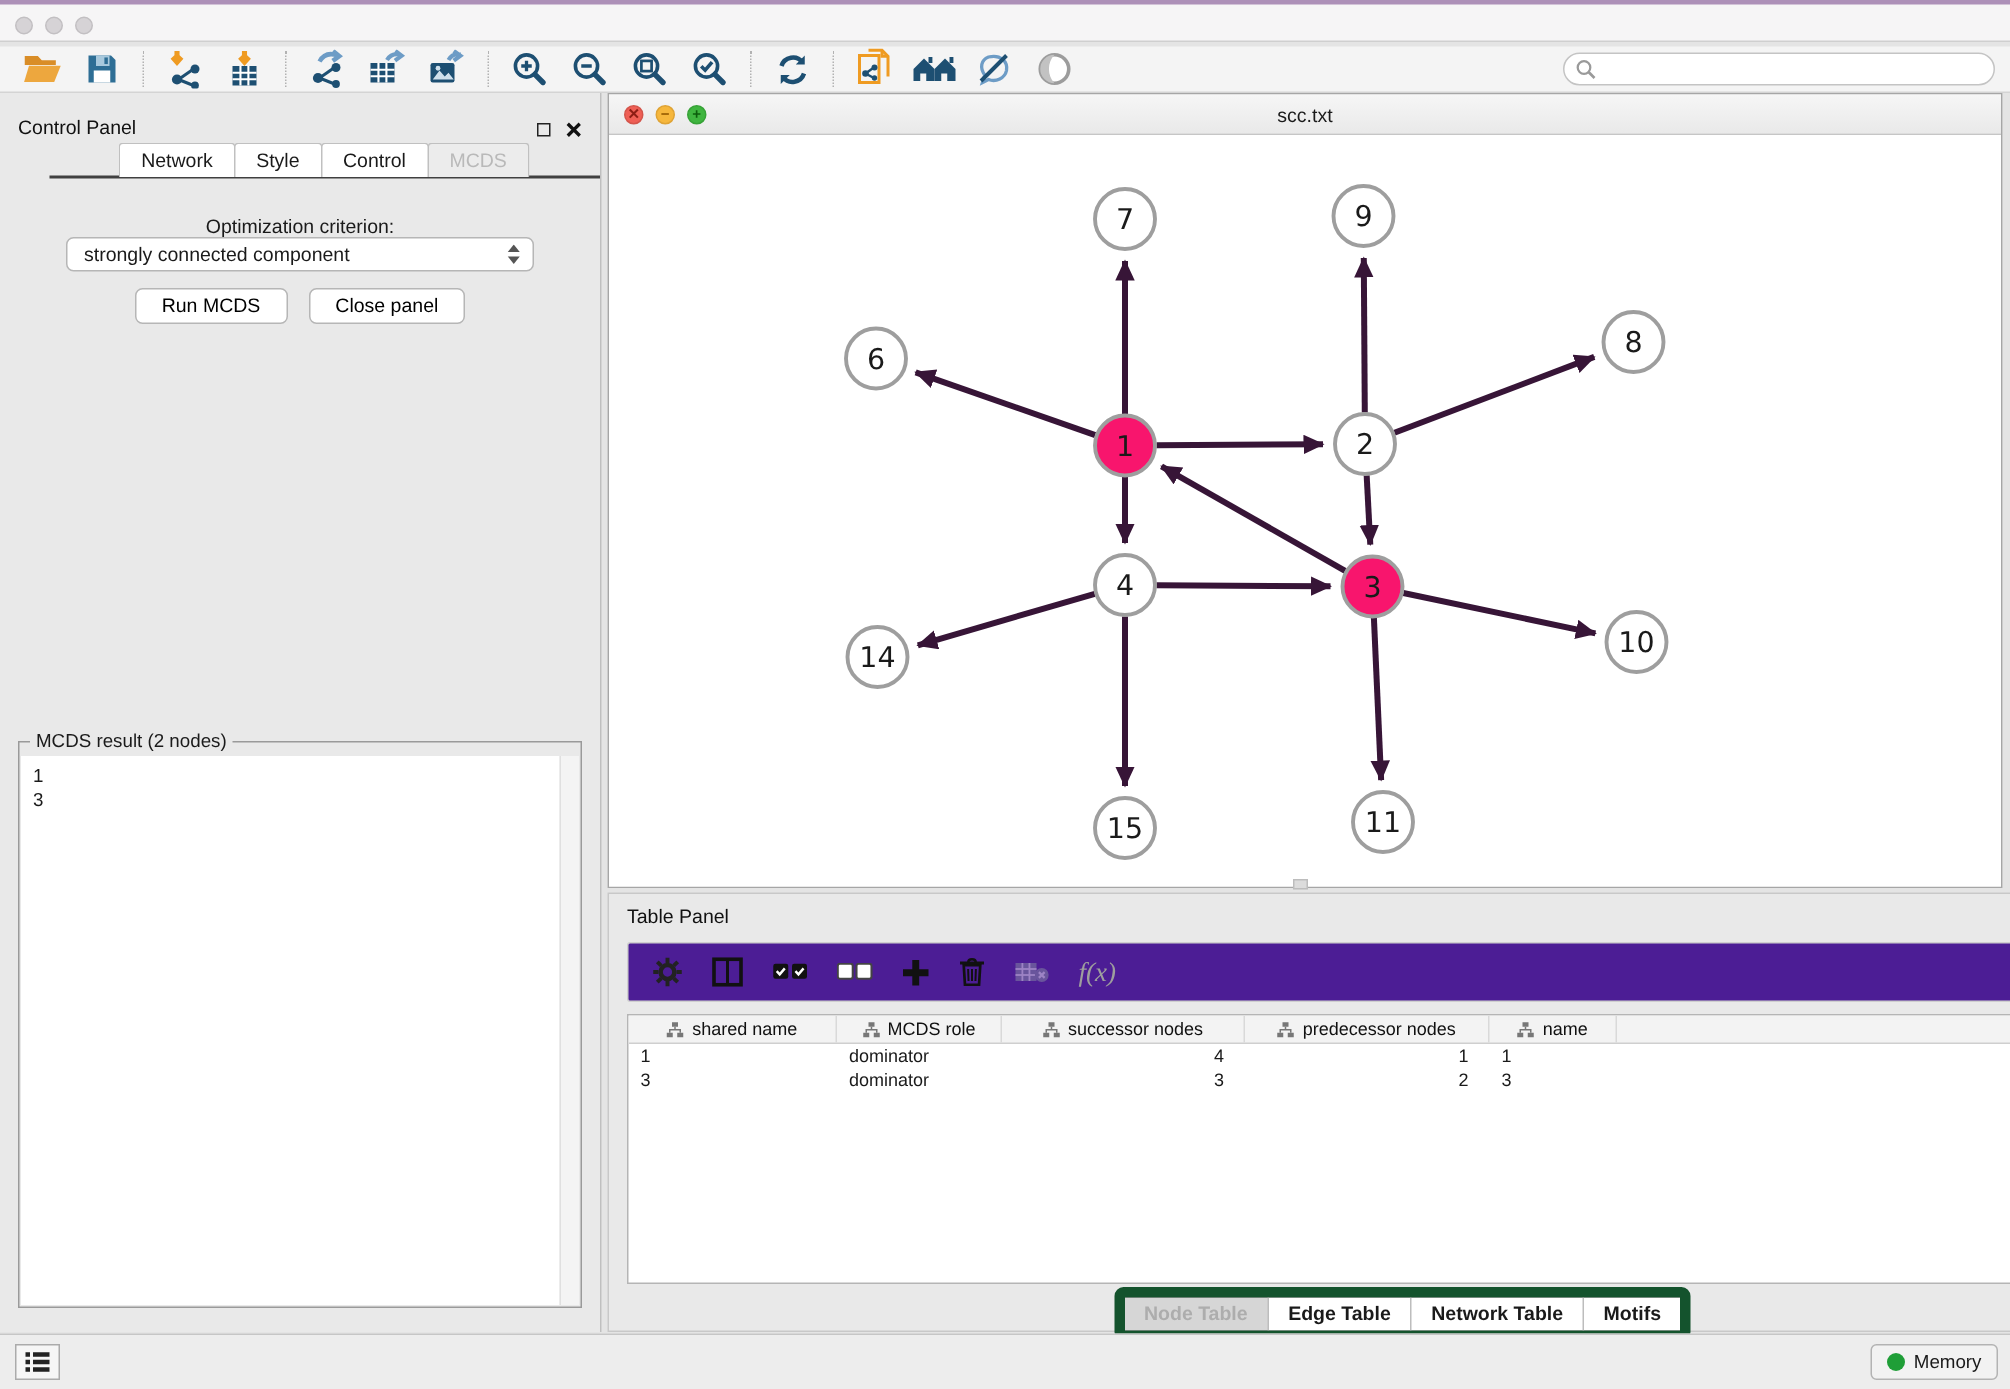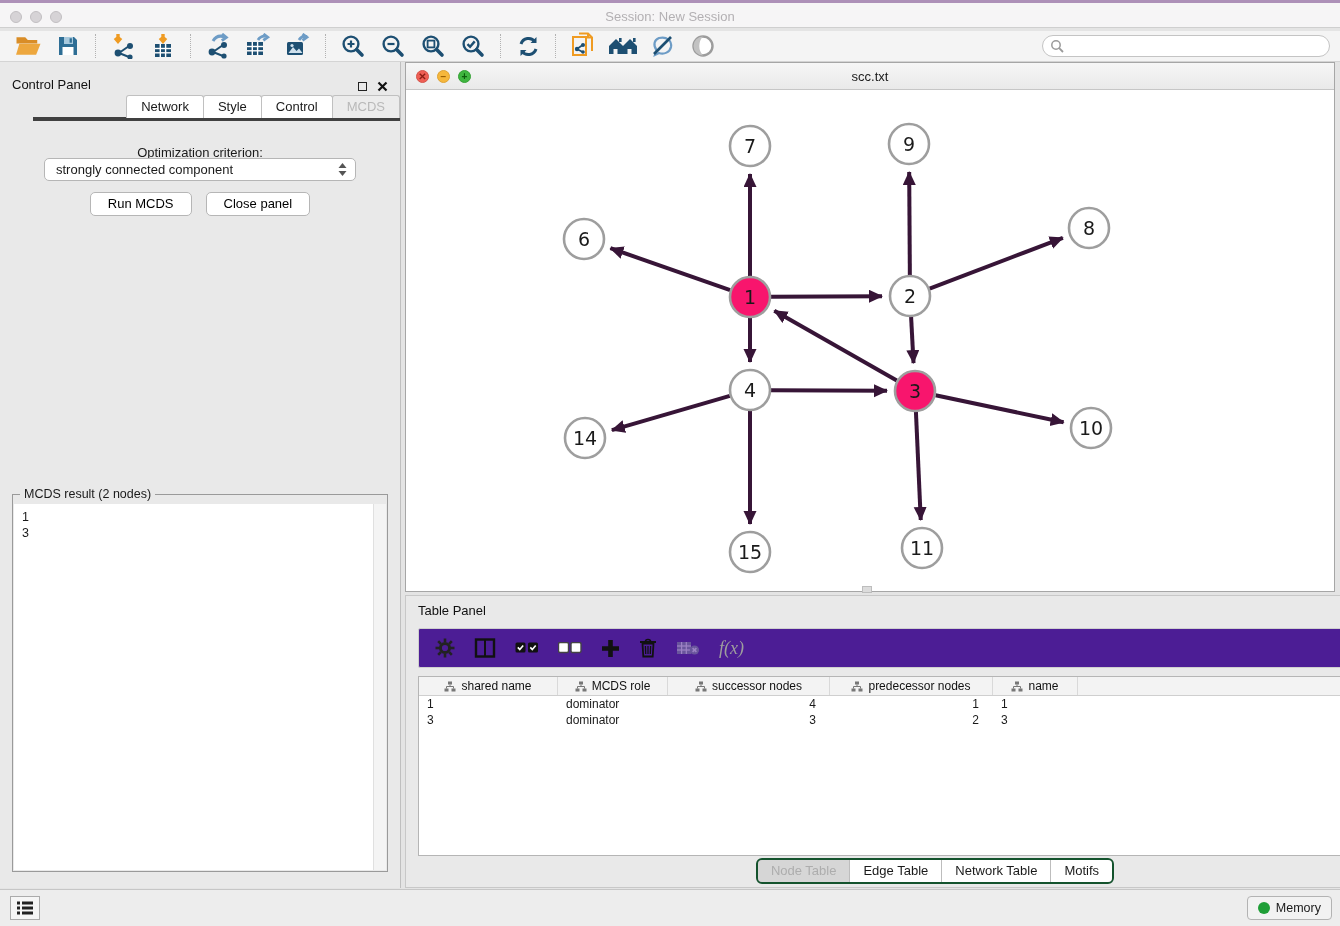--- a/index.html
+++ b/index.html
@@ -20,21 +20,21 @@
   .tsep { height:24px; border-left:1px dotted #b2b2b2; margin:0 7px; }
   .searchbox { margin-left:auto; margin-right:10px; width:288px; height:22px; background:#fff;
     border:1px solid #c4c4c4; border-radius:12px; display:flex; align-items:center; padding-left:7px; }
   .searchbox input { border:none; outline:none; flex:1; font-size:12px; background:transparent; margin-left:4px; }
 
   
   .control-panel { position:absolute; left:0; top:62px; width:401px; height:826px; background:#e9e9e9; border-right:1px solid #bfbfbf; }
   .cp-header { height:30px; display:flex; align-items:flex-end; padding:0 12px; }
   .panel-title { font-size:13px; color:#111; }
   .panel-winbtns { margin-left:auto; display:flex; gap:10px; align-items:center; }
-  .cp-tabs { display:flex; justify-content:flex-end; border-bottom:4px solid #404040; padding-top:2px;margin-left:33px; }
+  .cp-tabs { display:flex; justify-content:center; border-bottom:2px solid #404040; padding-top:2px;margin-left:33px; }
   .cp-tab { background:#fff; border:1px solid #c0c0c0; border-bottom:none; padding:3px 14px 4px;
     font-size:13px; margin-left:-1px; border-radius:3px 3px 0 0; position:relative; top:1px; }
   .cp-tab.selected { background:#ececec; color:#b9b9b9; }
   .opt-label { text-align:center; margin-top:24px; font-size:13px; }
   .criterion { position:absolute; left:44px; top:96px; width:312px; height:23px; background:#fff;
     border:1px solid #b6b6b6; border-radius:5px; display:flex; align-items:center; padding:0 8px 0 11px; font-size:13px; }
   .criterion .stepper { margin-left:auto; display:flex; flex-direction:column; gap:1px; }
   .cp-buttons { position:absolute; left:0; top:130px; width:100%; display:flex; justify-content:center; gap:14px; }
   .btn { background:#fff; border:1px solid #b6b6b6; border-radius:5px; padding:3px 17px 4px; font-size:13px; }
   .result-box { position:absolute; left:12px; top:432px; width:376px; height:378px; border:1px solid #9a9a9a;padding-left:38px; }
@@ -64,21 +64,21 @@
     border:1px solid #cfcfcf; border-radius:2px; display:flex; align-items:center; gap:19px; padding-left:16px; }
   .tp-toolbar .ticon { display:flex; align-items:center; }
   .fx-label { font-family:"Liberation Serif", serif; font-style:italic; color:#9e9e9e; font-size:18px; }
   .tp-table { position:absolute; left:12px; right:12px; top:80px; height:180px; background:#fff; border:1px solid #b5b5b5; overflow:hidden; }
   .tt-headrow { display:flex; height:19px; background:#f3f3f3; border-bottom:1px solid #cfcfcf; }
   .tt-hcell { display:flex; align-items:center; justify-content:center; gap:5px; font-size:12px;
     border-right:1px solid #d9d9d9; color:#111; }
   .tt-row { display:flex; height:16px; font-size:12px; }
   .tt-cell { overflow:hidden; white-space:nowrap; }
   .tp-tabs-wrap { position:absolute; left:0; right:0; top:262px; display:flex; justify-content:center; }
-  .tp-tabs { display:flex; border:2px solid #14532d; border-radius:6px; overflow:hidden; background:#737373; }
+  .tp-tabs { display:flex; border:7px solid #14532d; border-radius:6px; overflow:hidden; background:#737373;font-weight:bold; }
   .tp-tab { padding:3px 13px 4px; font-size:13px; border-right:1px solid #bdbdbd; background:#fff; }
   .tp-tab:last-child { border-right:none; }
   .tp-tab.selected { background:#d6d6d6; color:#adadad; }
 
   
   .statusbar { position:absolute; left:0; top:889px; width:1340px; height:37px; background:#ededed; border-top:1px solid #c6c6c6; }
   .sb-listbtn { position:absolute; left:10px; top:6px; width:30px; height:24px; background:#f6f6f6; border:1px solid #ababab; display:flex; align-items:center; justify-content:center; }
   .sb-memory { position:absolute; right:8px; top:6px; height:24px; background:#f2f2f2; border:1px solid #b3b3b3; border-radius:4px; display:flex; align-items:center; gap:6px; padding:0 10px; font-size:12.5px; }
   .mem-dot { width:12px; height:12px; border-radius:50%; background:#1f9e37; }
 
@@ -86,21 +86,20 @@
 </style>
 </head>
 <body>
 
 <div class="titlebar">
   <div class="tl-group">
     <span class="tl"></span>
     <span class="tl"></span>
     <span class="tl"></span>
   </div>
-  <div class="win-title">Session: New Session</div>
 </div>
 
 <div class="toolbar">
   <div class="tbtn">
     <svg width="27" height="24" viewBox="0 0 24 22">
       <path d="M1 3 h8 l2.4 2.6 H20 v3 H1 z" fill="#d98d27"></path>
       <path d="M3.6 9 H23 l-4 10 H0.6 z" fill="#eda73e"></path>
     </svg>
   </div>
   <div class="tbtn">

